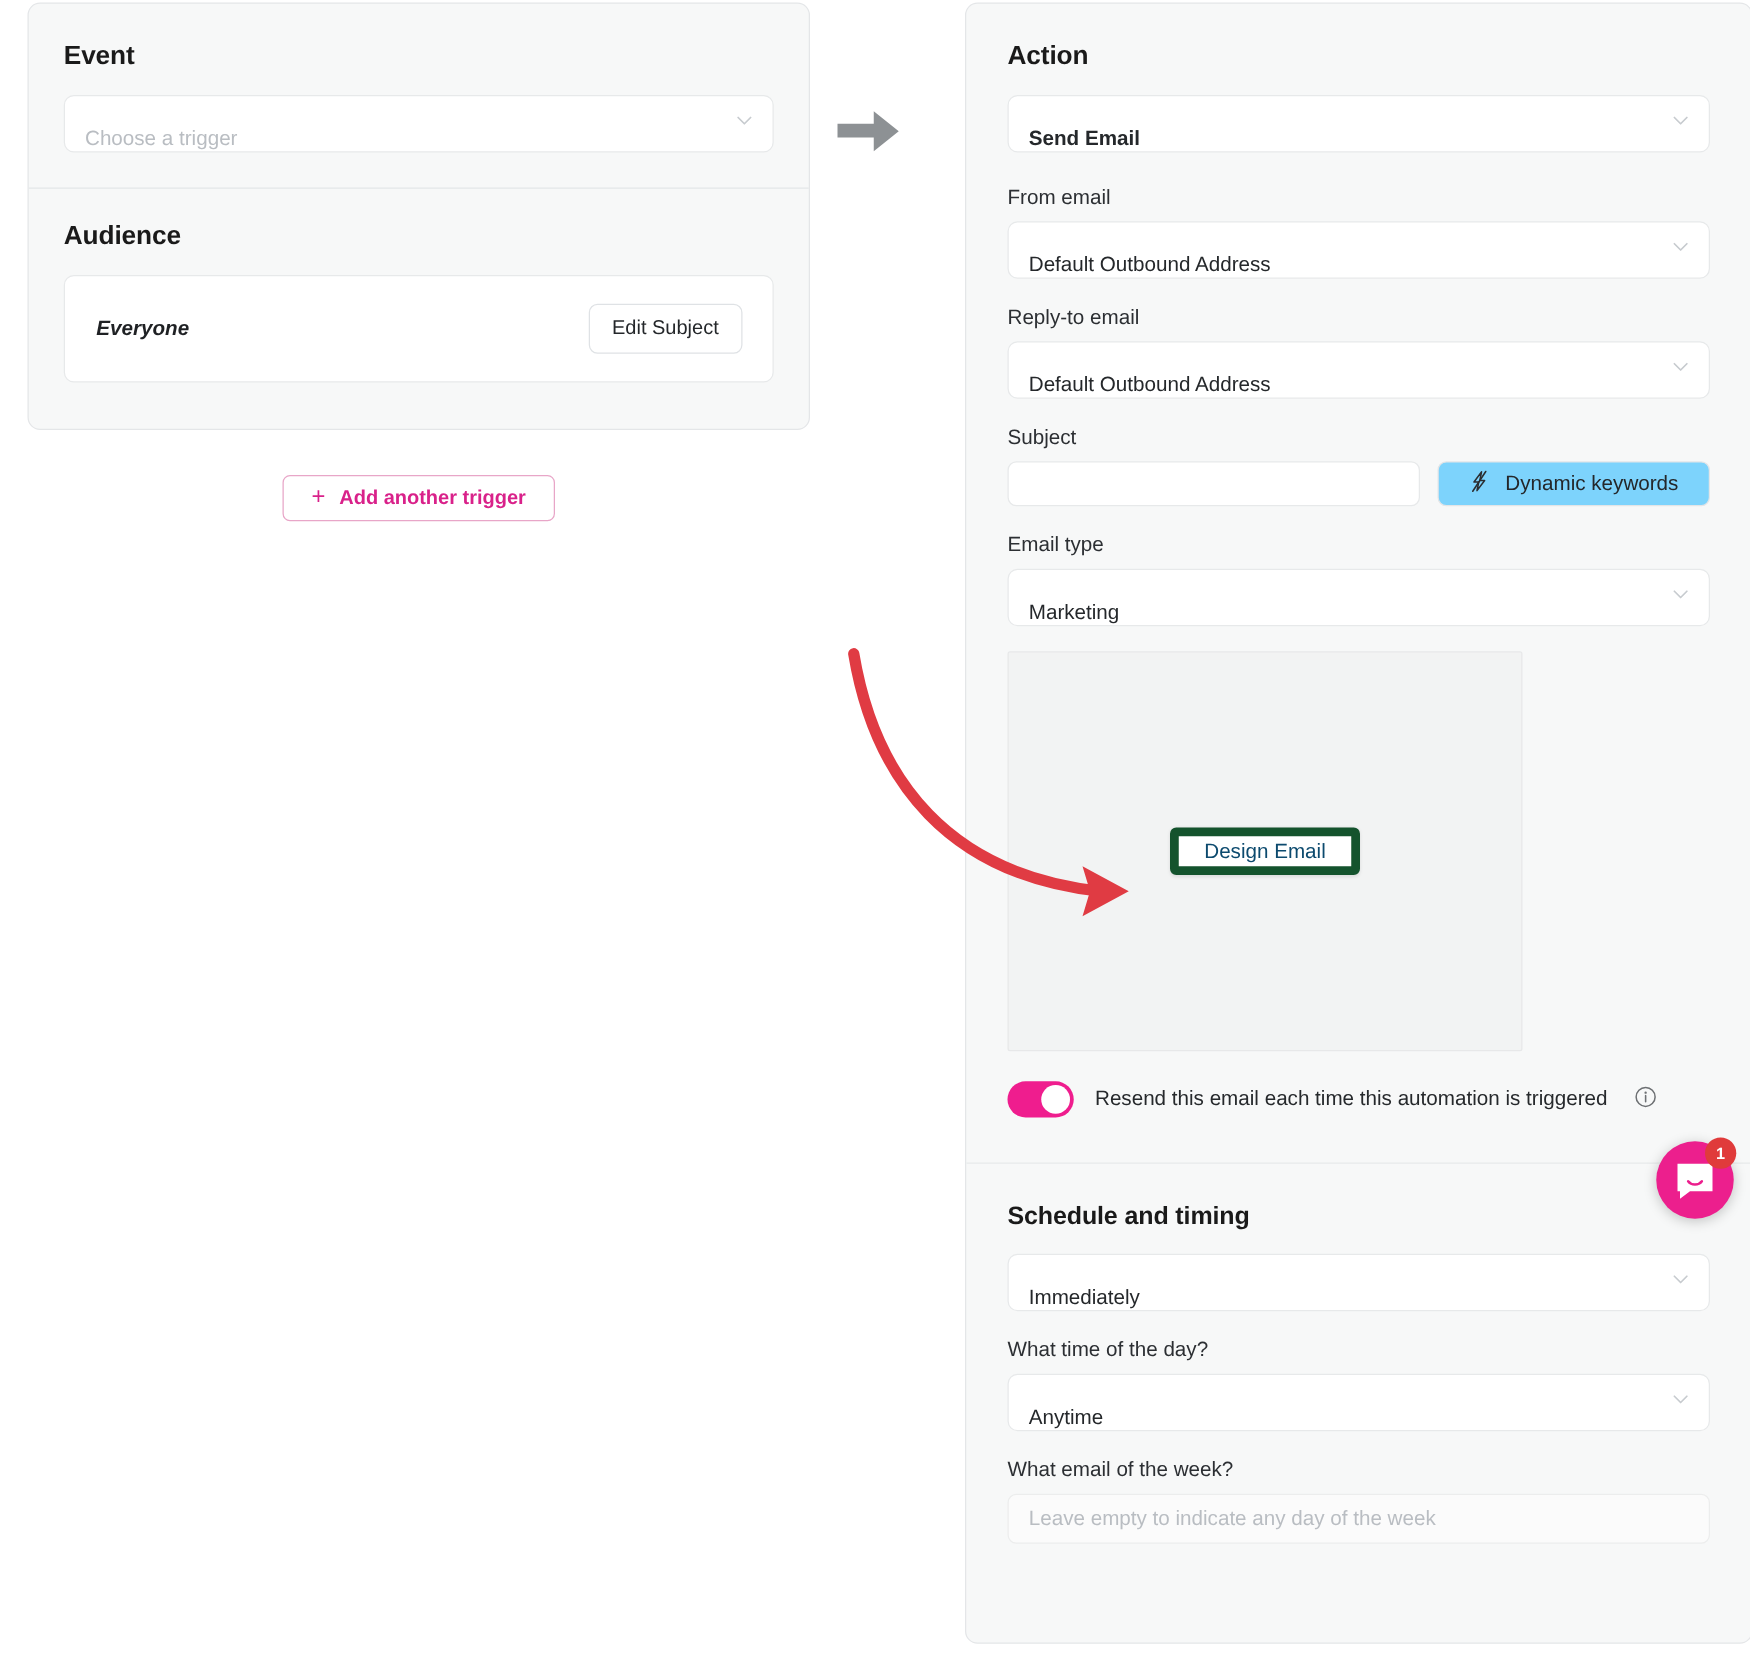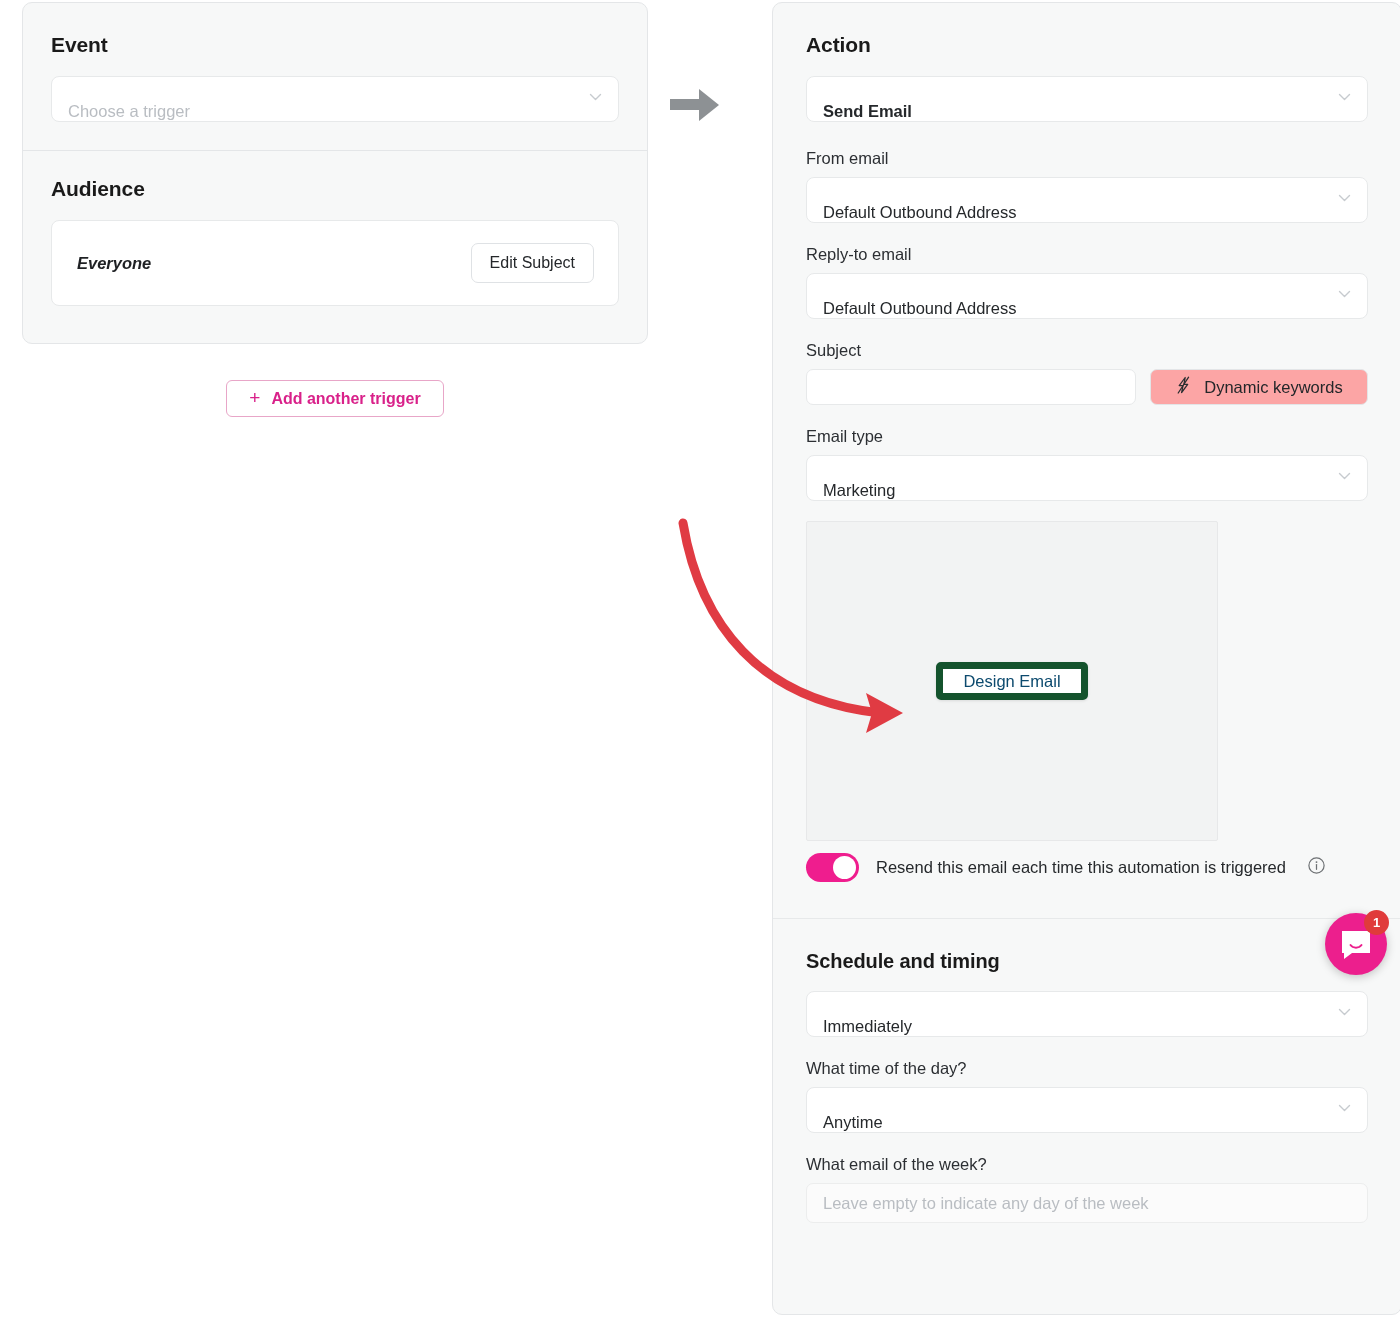--- a/index.html
+++ b/index.html
@@ -174,21 +174,21 @@
     border-radius: 7px;
     font-family: "Liberation Sans", sans-serif;
     font-size: 16px;
     color: #25282b;
     padding: 0 12px;
     outline: none;
   }
   .btn-keywords {
     width: 218px;
     height: 36px;
-    background: #fca5a5;
+    background: #7dd3fc;
     border: 1px solid #e3e5e7;
     border-radius: 7px;
     font-family: "Liberation Sans", sans-serif;
     font-size: 16.5px;
     color: #24272a;
     cursor: pointer;
     display: inline-flex;
     align-items: center;
     justify-content: center;
     gap: 12px;
@@ -217,21 +217,21 @@
     font-size: 16.5px;
     color: #0c4a6e;
     cursor: pointer;
   }
 
   
   .toggle-row {
     display: flex;
     align-items: center;
     gap: 17px;
-    margin-top: 12px;
+    margin-top: 24px;
     padding-bottom: 36px;
   }
   .toggle {
     width: 53px;
     height: 29px;
     background: #ef1d8e;
     border-radius: 15px;
     position: relative;
     flex: 0 0 auto;
     cursor: pointer;

